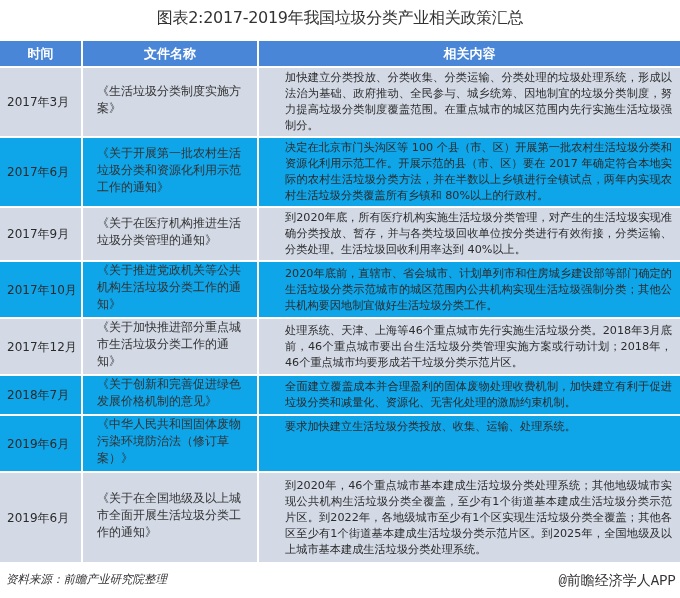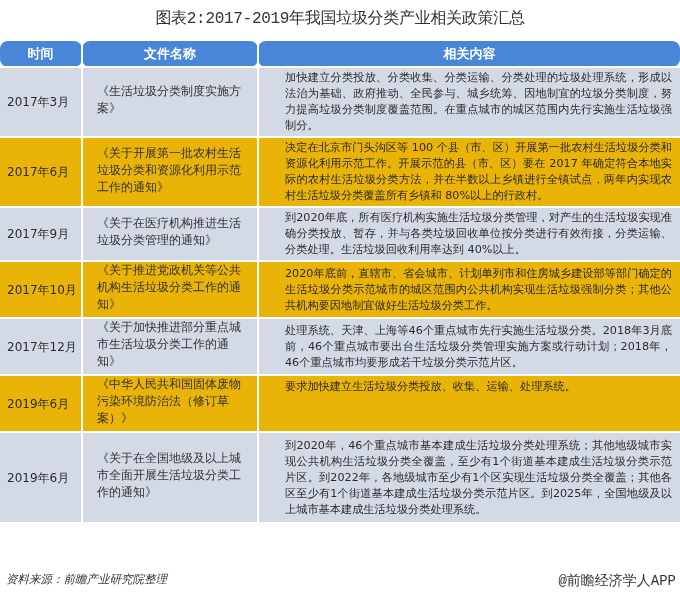--- a/index.html
+++ b/index.html
@@ -1,38 +1,38 @@
 <!DOCTYPE html>
 <html><head>
 <meta charset="utf-8">
 <style>
   * { box-sizing: border-box; margin: 0; padding: 0; }
   html, body { width: 680px; height: 598px; background: #ffffff; overflow: hidden; }
   body { font-family: "DejaVu Sans", "Liberation Sans", sans-serif; color: #333333; position: relative; }
   .title {
     position: absolute; left: 0; top: 8px; width: 680px; text-align: center;
-    font-size: 16px; color: #333333; letter-spacing: -0.3px; font-family: Liberation Mono, monospace;
+    font-size: 16px; color: #333333; letter-spacing: -0.3px;
   }
   .tbl {
     position: absolute; left: 0; top: 41px; width: 680px;
     border-collapse: collapse; table-layout: fixed;
   }
   .tbl th {
     background: #4a86d8; color: #ffffff; font-size: 13px; font-weight: bold;
-    height: 26px; text-align: center; border-right: 2px solid #ffffff; border-radius: 8px;
+    height: 26px; text-align: center; border-right: 2px solid #ffffff;
   }
   .tbl th:last-child { border-right: none; margin-left: 36px; }
   .tbl td {
     font-size: 11.2px; line-height: 16px; color: #2b2b2b;
     border-right: 2px solid #ffffff; border-top: 2px solid #ffffff;
     vertical-align: middle;
   }
   .tbl td:last-child { border-right: none; }
   .tbl tr.odd td { background: #d3dae6; }
-  .tbl tr.even td { background: #eab308; }
+  .tbl tr.even td { background: #0ea5e9; }
   .c-time { width: 82px; padding-left: 7px; font-size: 12px !important; }
   .c-doc { width: 176px; padding: 0 6px 4px 14px; font-size: 12px !important; line-height: 17px !important; color: #333 !important; }
   .c-content { padding: 2px 8px 2px 26px; text-align: justify; }
   .footer-left {
     position: absolute; left: 6px; top: 572px; font-size: 11.5px; font-style: italic; color: #333333; font-family: Liberation Serif, serif;
   }
   .footer-right {
     position: absolute; right: 4px; top: 572px; font-size: 14px; color: #333333; font-family: Liberation Mono, monospace;
   }
 </style>
@@ -73,20 +73,25 @@
     <tr class="even" style="height:55px">
       <td class="c-time">2017年10月</td>
       <td class="c-doc">《关于推进党政机关等公共机构生活垃圾分类工作的通知》</td>
       <td class="c-content">2020年底前，直辖市、省会城市、计划单列市和住房城乡建设部等部门确定的生活垃圾分类示范城市的城区范围内公共机构实现生活垃圾强制分类；其他公共机构要因地制宜做好生活垃圾分类工作。</td>
     </tr>
     <tr class="odd" style="height:56px">
       <td class="c-time">2017年12月</td>
       <td class="c-doc">《关于加快推进部分重点城市生活垃圾分类工作的通知》</td>
       <td class="c-content">处理系统、天津、上海等46个重点城市先行实施生活垃圾分类。2018年3月底前，46个重点城市要出台生活垃圾分类管理实施方案或行动计划；2018年，46个重点城市均要形成若干垃圾分类示范片区。</td>
     </tr>
+    <tr class="even" style="height:38px">
+      <td class="c-time">2018年7月</td>
+      <td class="c-doc">《关于创新和完善促进绿色发展价格机制的意见》</td>
+      <td class="c-content">全面建立覆盖成本并合理盈利的固体废物处理收费机制，加快建立有利于促进垃圾分类和减量化、资源化、无害化处理的激励约束机制。</td>
+    </tr>
     <tr class="even" style="height:34px">
       <td class="c-time">2019年6月</td>
       <td class="c-doc">《中华人民共和国固体废物污染环境防治法（修订草案）》</td>
       <td class="c-content" style="vertical-align:top;padding-top:3px">要求加快建立生活垃圾分类投放、收集、运输、处理系统。</td>
     </tr>
     <tr class="odd" style="height:90px">
       <td class="c-time">2019年6月</td>
       <td class="c-doc">《关于在全国地级及以上城市全面开展生活垃圾分类工作的通知》</td>
       <td class="c-content">到2020年，46个重点城市基本建成生活垃圾分类处理系统；其他地级城市实现公共机构生活垃圾分类全覆盖，至少有1个街道基本建成生活垃圾分类示范片区。到2022年，各地级城市至少有1个区实现生活垃圾分类全覆盖；其他各区至少有1个街道基本建成生活垃圾分类示范片区。到2025年，全国地级及以上城市基本建成生活垃圾分类处理系统。</td>
     </tr>

